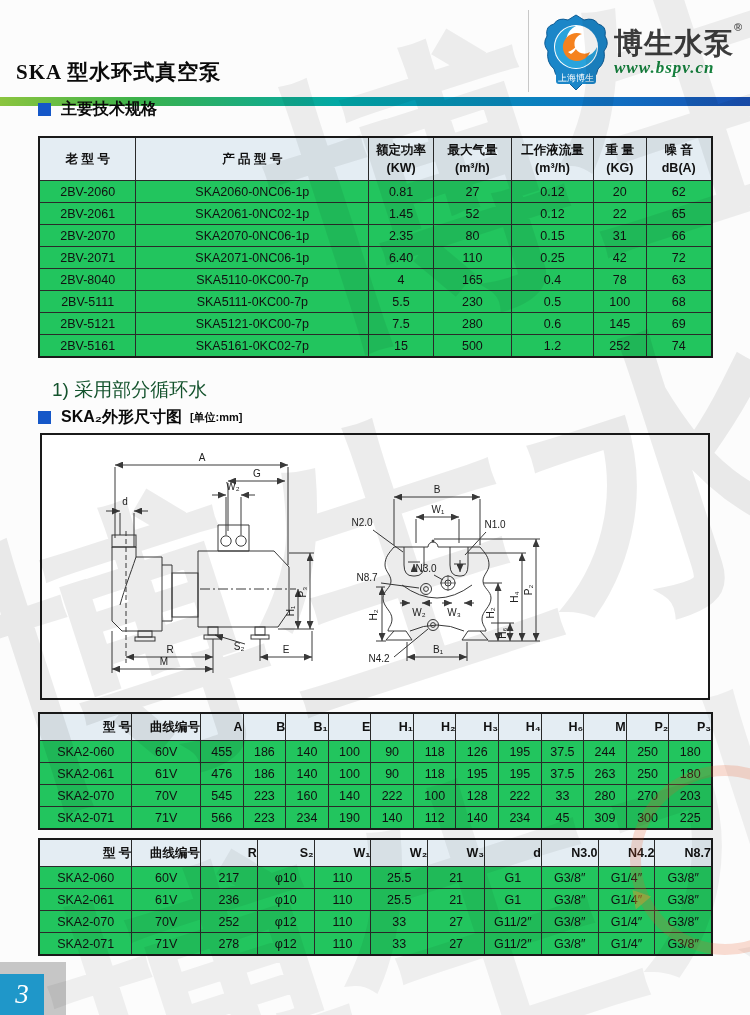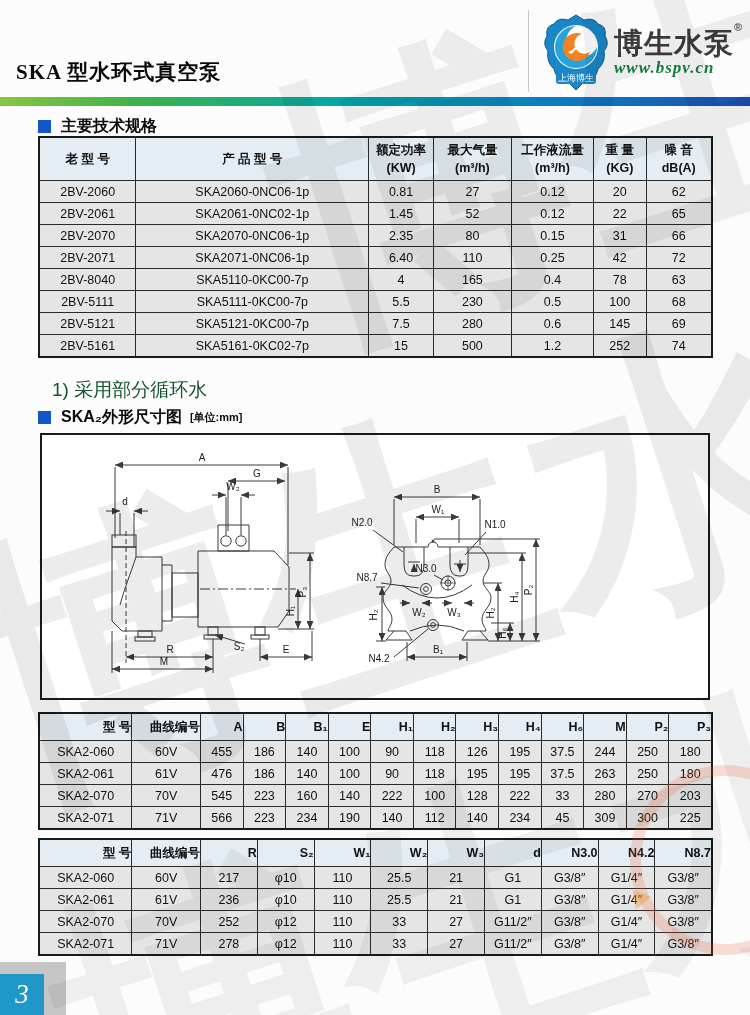--- a/index.html
+++ b/index.html
@@ -29,25 +29,25 @@
   .url{font-family:"Liberation Serif",serif;font-style:italic;font-weight:bold;
        font-size:17px;color:#15803d;letter-spacing:1px;}
   .gbar{position:absolute;left:0;top:97px;width:750px;height:9px;
         background:linear-gradient(90deg,#8bc53f 0%,#3cb24a 18%,#00a8a8 46%,#0e76c4 78%,#1a4fb2 100%);}
 
   
   .sec{position:absolute;left:38px;display:flex;align-items:center;z-index:2;}
   .sec .sq{width:13px;height:13px;background:#1557c8;margin-right:10px;flex:none;}
   .sec .st{font-weight:bold;font-size:16px;color:#0a0a0a;}
   .sec .unit{font-weight:bold;font-size:11px;margin-left:8px;color:#0a0a0a;}
-  .sec1{top:116px;}  .sec2{top:407px;}
+  .sec1{top:99px;}  .sec2{top:407px;}
 
   
   table.t{position:absolute;left:38px;width:675px;border-collapse:collapse;table-layout:fixed;
-          background:#e5e5e5;border:2px solid #1a1a1a;z-index:2;}
+          background:#22c55e;border:2px solid #1a1a1a;z-index:2;}
   table.t th,table.t td{border:1px solid #2a2a2a;text-align:center;vertical-align:middle;
           padding:0;font-size:12.5px;color:#111;overflow:hidden;}
   table.t th{background:#e4edf3;font-weight:bold;line-height:1.45;}
   table.spec{top:136px;}
   table.spec th{height:42px;}
   table.spec td{height:21px;}
   table.d1{top:712px;}
   table.d2{top:838px;}
   table.d1 th,table.d2 th{height:26px;text-align:right;}
   table.d1 td,table.d2 td{height:21px;}

